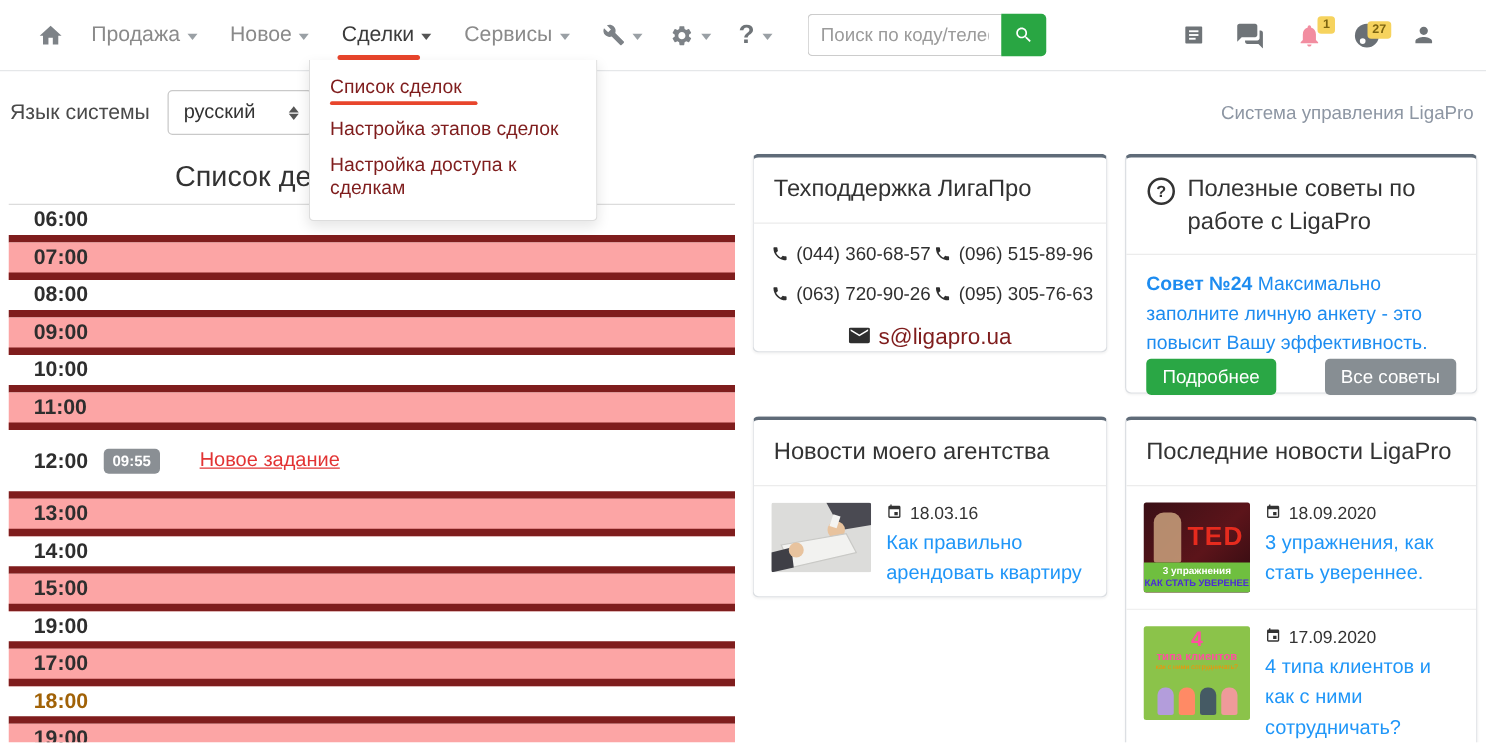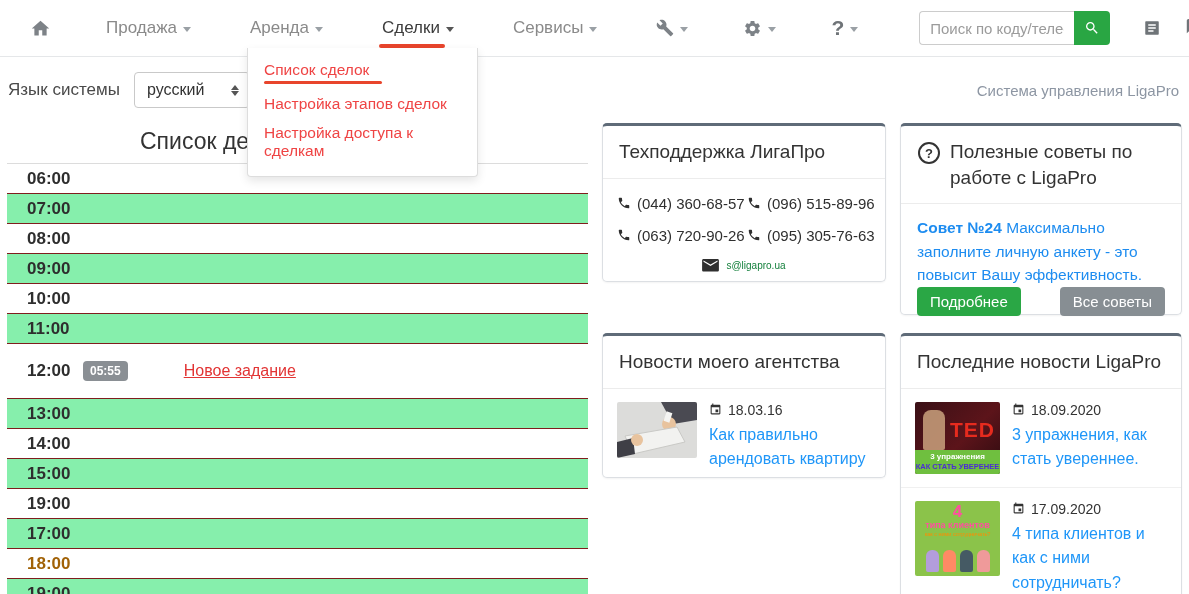--- a/index.html
+++ b/index.html
@@ -2,21 +2,21 @@
 <html><head>
 <meta charset="utf-8">
 <style>
   * { margin:0; padding:0; box-sizing:border-box; }
   html,body { width:1189px; height:594px; overflow:hidden; background:#fff;
     font-family:"Liberation Sans", sans-serif; }
   #app { position:relative; width:1189px; height:594px; background:#fff; overflow:hidden; }
 
   
   .navbar { position:absolute; top:0; left:0; width:100%; height:57px; background:#fff;
-    border-bottom:1px solid #e5e7e9; display:flex; align-items:center; padding:0 40px 0 30px; z-index:10;gap:33px; }
+    border-bottom:1px solid #e5e7e9; display:flex; align-items:center; padding:0 40px 0 30px; z-index:10; }
   .nav-home { margin-right:22px; display:flex; align-items:center; cursor:pointer; }
   .nav-item { position:relative; display:flex; align-items:center; gap:6px; margin-right:26px;
     font-size:17px; color:#8a8a8a; cursor:pointer; white-space:nowrap; }
   .nav-item.active { color:#3c3c3c; }
   .caret { width:0; height:0; border-left:4px solid transparent; border-right:4px solid transparent;
     border-top:5px solid #9aa0a5; margin-top:2px; }
   .nav-underline { position:absolute; left:-3px; top:calc(100% + 6px); width:calc(100% - 6px);
     height:4px; background:#e8452c; border-radius:2px; }
   .nav-icon-item { margin-right:22px; }
   .search-wrap { display:flex; align-items:center; margin-left:6px; }
@@ -28,62 +28,62 @@
     display:flex; align-items:center; justify-content:center; cursor:pointer; }
   .nav-right { margin-left:auto; display:flex; align-items:center; gap:24px; }
   .badge-wrap { position:relative; cursor:pointer; display:flex; }
   .mini-badge { position:absolute; top:-4px; right:-10px; background:#f6d35e; color:#7c6410;
     font-size:10px; font-weight:bold; padding:1px 4px; border-radius:3px; line-height:12px; }
 
   
   .dropdown { position:absolute; left:247px; top:48px; width:231px; background:#fff;
     border:1px solid #ddd; border-top:none; border-radius:0 0 4px 4px;
     box-shadow:0 4px 10px rgba(0,0,0,.10); padding:8px 0 10px; z-index:30; }
-  .dd-item { padding:5px 16px 6px; font-size:15.5px; color:#ef4444; cursor:pointer; }
+  .dd-item { padding:5px 16px 6px; font-size:15.5px; color:#7f1d1d; cursor:pointer; }
   .menu-underline { display:block; width:118px; height:3px; background:#e8452c; border-radius:2px; margin-top:2px; }
 
   
   .subheader { position:absolute; top:57px; left:0; width:100%; height:66px; background:#fff;
     display:flex; align-items:center; padding:0 10px 0 8px; }
   .lang-label { font-size:17px; color:#4a4a4a; margin-right:14px; }
   .lang-select { width:116px; height:36px; border:1px solid #c9c9c9; border-radius:4px; background:#fff;
     display:flex; align-items:center; justify-content:space-between; padding:0 10px 0 12px;
     font-size:16px; color:#333; cursor:pointer; }
   .updown { display:flex; flex-direction:column; gap:1px; }
   .updown i { width:0; height:0; border-left:4px solid transparent; border-right:4px solid transparent; display:block; }
   .updown .up { border-bottom:5px solid #555; }
   .updown .dn { border-top:5px solid #555; }
   .system-title { margin-left:auto; font-size:15px; color:#8d96a3; }
 
   
   .schedule { position:absolute; left:7px; top:123px; width:581px; background:#fff; }
   .sched-title { height:41px; line-height:36px; font-size:23px; color:#333; padding-left:133px;
     border-bottom:1px solid #dcdcdc; white-space:nowrap; overflow:hidden; }
-  .srow { height:30px; display:flex; align-items:center; border-bottom:1px solid #7f1d1d; cursor:pointer; }
-  .srow.green { background:#86efac; }
+  .srow { height:30px; display:flex; align-items:center; border-bottom:6px solid #7f1d1d; cursor:pointer; }
+  .srow.green { background:#fca5a5; }
   .srow .t { font-weight:bold; font-size:17px; color:#2e2e2e; padding-left:20px; width:90px; }
   .srow.tall { height:55px; }
   .srow.late .t { color:#a16207; }
   .task-badge { background:#8a8f94; color:#fff; font-size:12px; font-weight:bold;
     padding:3px 7px; border-radius:4px; margin-left:-14px; }
-  .task-link { color:#e23434; font-size:16px; text-decoration:underline; margin-left:56px; cursor:pointer; }
+  .task-link { color:#e23434; font-size:16px; text-decoration:underline; margin-left:32px; cursor:pointer; }
 
   
   .card { position:absolute; background:#fff; border:1px solid #dcdfe3; border-top:3px solid #5f6b78;
     border-radius:5px; box-shadow:0 1px 2px rgba(0,0,0,.05); }
   .card-header { padding:13px 16px; font-size:19px; color:#333; border-bottom:1px solid #ececec; line-height:1.35; }
   .card-support { left:602px; top:123px; width:284px; height:159px; }
   .card-tips    { left:900px; top:123px; width:282px; height:192px; }
   .card-agency  { left:602px; top:333px; width:284px; height:145px; }
   .card-news    { left:900px; top:333px; width:282px; height:300px; overflow:hidden; }
 
   .phones { display:grid; grid-template-columns:1fr 1fr; row-gap:15px; padding:16px 8px 0 14px; }
   .phone { display:flex; align-items:center; gap:6px; font-size:15px; color:#2f2f2f; white-space:nowrap; }
   .email-row { display:flex; align-items:center; justify-content:center; gap:7px; margin:15px 0 0; }
-  .email-link { color:#15803d; font-size:10px; text-decoration:none; cursor:pointer; }
+  .email-link { color:#7f1d1d; font-size:18px; text-decoration:none; cursor:pointer; }
 
   .tips-header { display:flex; gap:9px; align-items:flex-start; }
   .tips-body { padding:12px 16px 0; font-size:15.5px; line-height:1.5; color:#1d8cf0; }
   .tips-body b { color:#1d8cf0; }
   .tips-buttons { display:flex; justify-content:space-between; gap:24px; margin-top:1px; }
   .btn { border:none; border-radius:4px; color:#fff; font-size:15px; padding:6px 13px; cursor:pointer;
     font-family:"Liberation Sans", sans-serif; }
   .btn-green { background:#2aa745; }
   .btn-gray  { background:#878e93; }
 
@@ -117,21 +117,21 @@
     <span class="nav-home">
       <svg width="21" height="21" viewBox="0 0 24 24">
           <path fill="#7d8287" d="M10 20v-6h4v6h5v-8h3L12 3 2 12h3v8z"></path>
         </svg>
     </span>
     <div class="nav-item">
       <span>Продажа</span>
       <span class="caret"></span>
     </div>
     <div class="nav-item">
-      <span>Аренда</span>
+      <span>Новое</span>
       <span class="caret"></span>
     </div>
     <div class="nav-item active">
       <span>Сделки</span>
       <span class="caret" style="border-top-color:#555"></span>
       <span class="nav-underline"></span>
     </div>
     <div class="nav-item">
       <span>Сервисы</span>
       <span class="caret"></span>
@@ -238,21 +238,21 @@
         <span class="t">09:00</span>
       </div>
     <div class="srow">
         <span class="t">10:00</span>
       </div>
     <div class="srow green">
         <span class="t">11:00</span>
       </div>
     <div class="srow tall">
       <span class="t">12:00</span>
-      <span class="task-badge">05:55</span>
+      <span class="task-badge">09:55</span>
       <span class="task-link">Новое задание</span>
     </div>
     <div class="srow green">
         <span class="t">13:00</span>
       </div>
     <div class="srow">
         <span class="t">14:00</span>
       </div>
     <div class="srow green">
         <span class="t">15:00</span>

